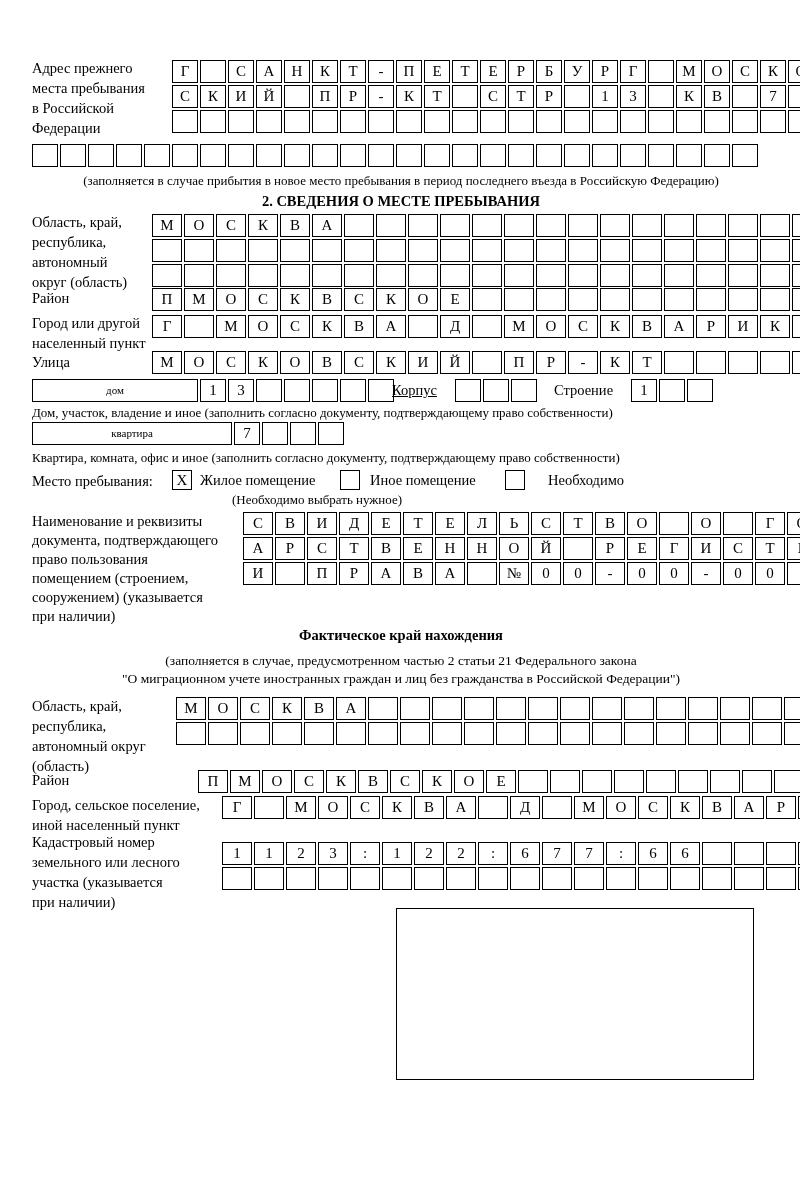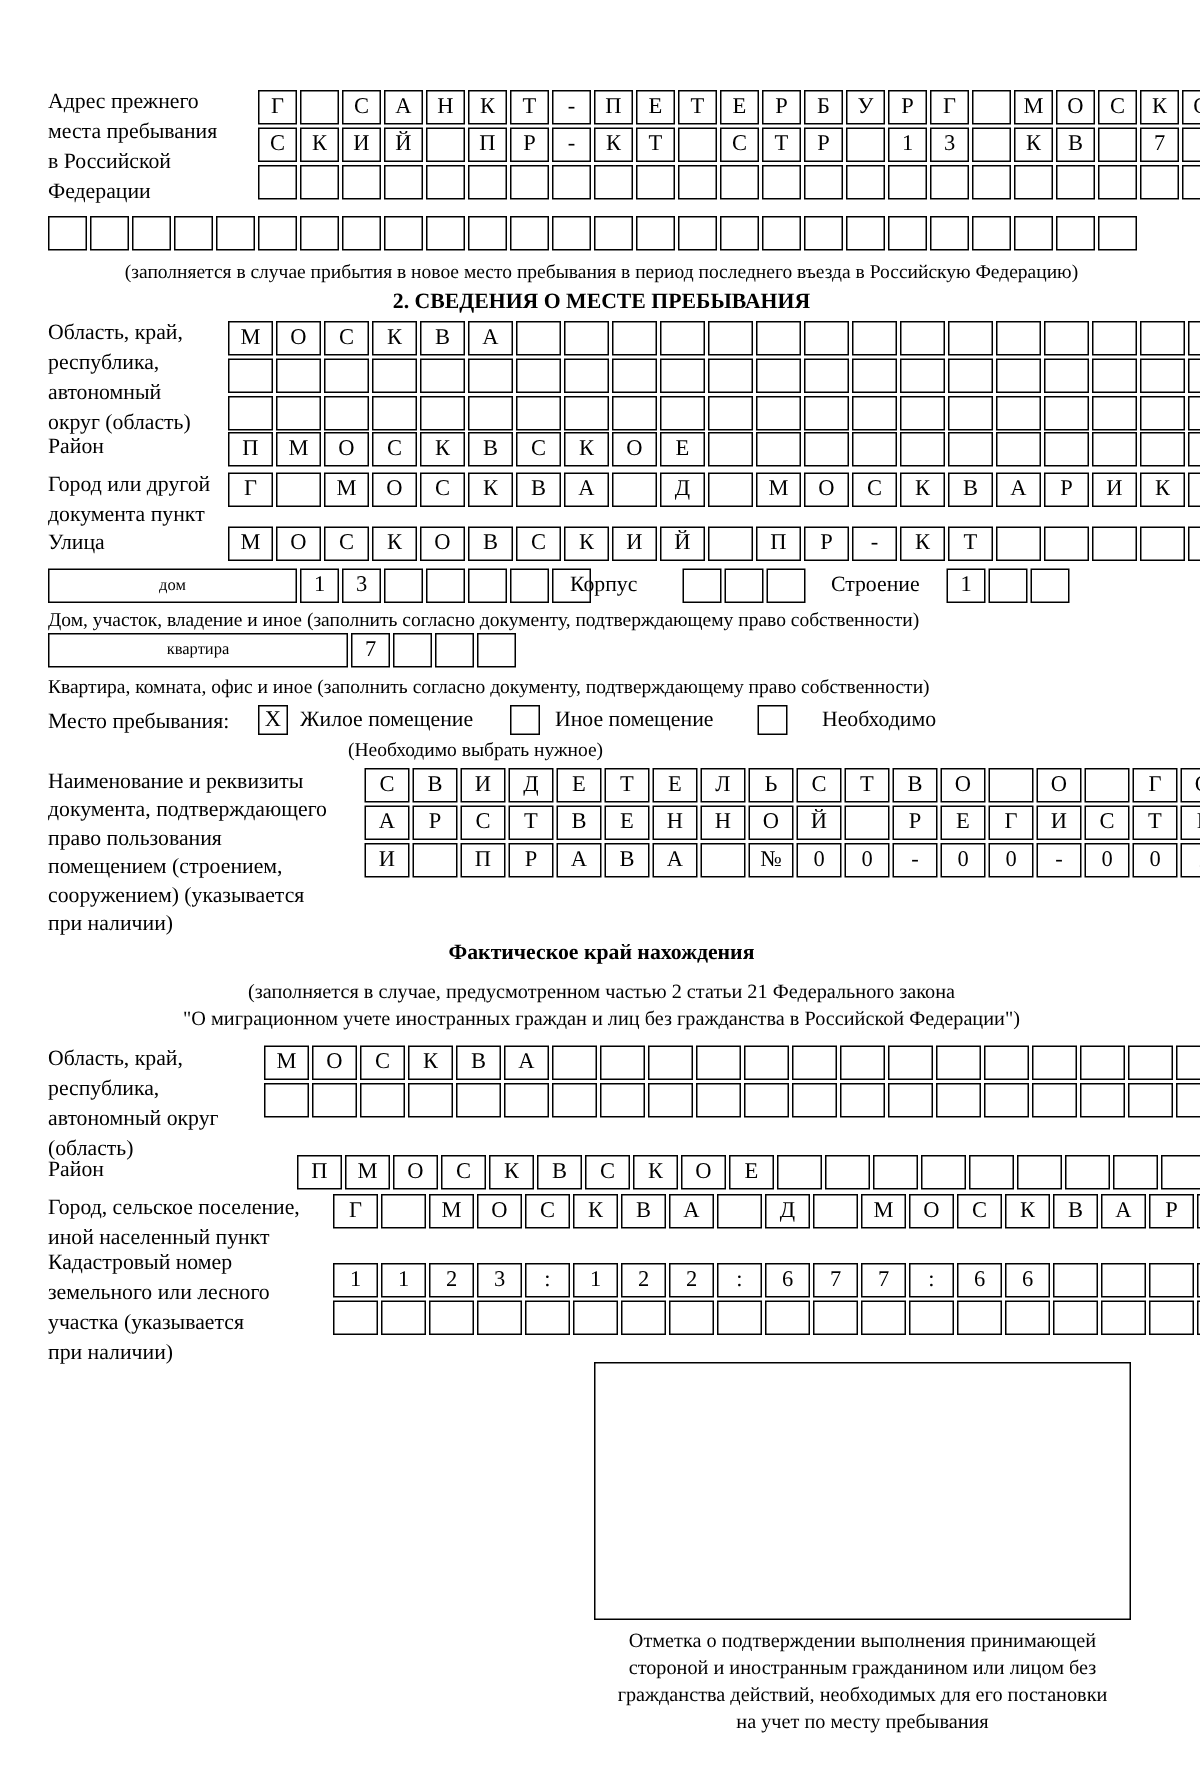--- a/index.html
+++ b/index.html
@@ -318,21 +318,21 @@
         <div class="cell wide"></div>
         <div class="cell wide"></div>
         <div class="cell wide"></div>
         <div class="cell wide"></div>
         <div class="cell wide"></div>
         <div class="cell wide"></div>
       </div>
     </div>
 
   <div class="abs lbl" style="top:313px; left:32px; width:140px;">Город или другой
-документа пункт</div>
+населенный пункт</div>
   <div class="abs" id="s2-city" style="top:315px; left:152px;">
       <div class="boxrow">
         <div class="cell wide">Г</div>
         <div class="cell wide"></div>
         <div class="cell wide">М</div>
         <div class="cell wide">О</div>
         <div class="cell wide">С</div>
         <div class="cell wide">К</div>
         <div class="cell wide">В</div>
         <div class="cell wide">А</div>
@@ -384,21 +384,21 @@
       <div class="boxrow">
         <div class="cell">1</div>
         <div class="cell">3</div>
         <div class="cell"></div>
         <div class="cell"></div>
         <div class="cell"></div>
         <div class="cell"></div>
         <div class="cell"></div>
       </div>
     </div>
-  <div class="abs inline-lbl" style="top:379px; left:380px;">Корпус</div>
+  <div class="abs inline-lbl" style="top:379px; left:392px;text-decoration:underline;">Корпус</div>
   <div class="abs" id="s2-korpus" style="top:379px; left:455px;">
       <div class="boxrow">
         <div class="cell"></div>
         <div class="cell"></div>
         <div class="cell"></div>
       </div>
     </div>
   <div class="abs inline-lbl" style="top:379px; left:554px;">Строение</div>
   <div class="abs" id="s2-stroenie" style="top:379px; left:631px;">
       <div class="boxrow">
@@ -648,20 +648,14 @@
         <div class="cell wide"></div>
         <div class="cell wide"></div>
         <div class="cell wide"></div>
         <div class="cell wide"></div>
         <div class="cell wide"></div>
         <div class="cell wide"></div>
       </div>
     </div>
 
   <div class="abs bigbox" style="top:908px; left:396px; width:358px; height:172px;"></div>
-  <div class="abs caption-center" style="top:1085px; left:370px; width:410px;">
-    <div>Отметка о подтверждении выполнения принимающей</div>
-    <div>стороной и иностранным гражданином или лицом без</div>
-    <div>гражданства действий, необходимых для его постановки</div>
-    <div>на учет по месту пребывания</div>
-  </div>
 
 </div>
 
 </body></html>

